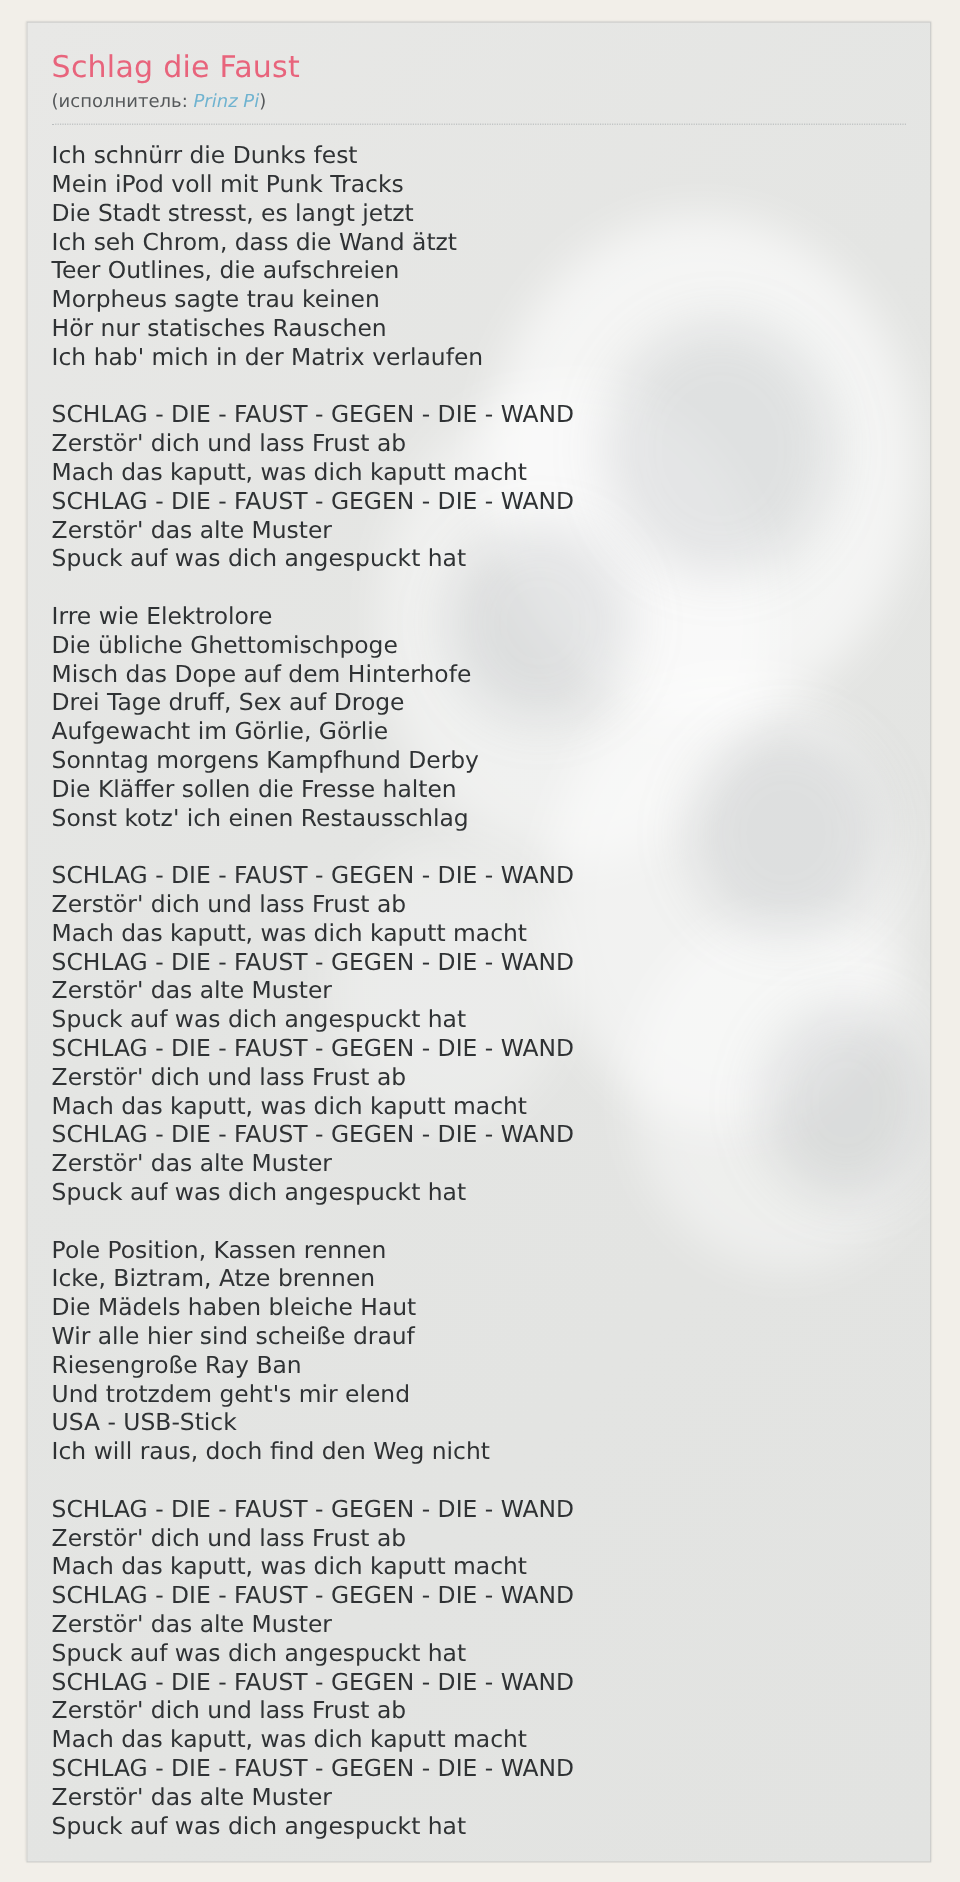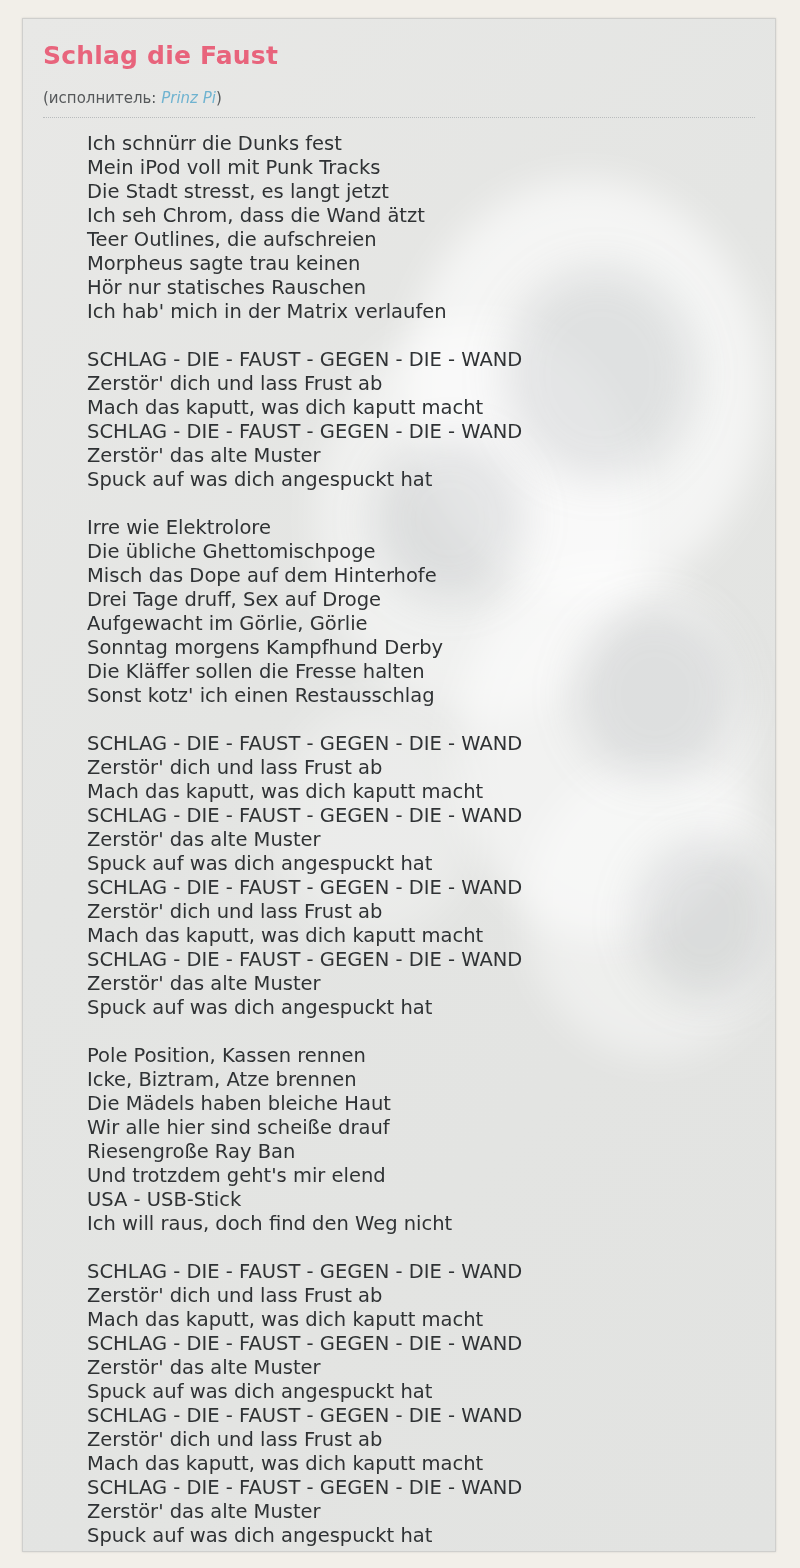--- a/index.html
+++ b/index.html
@@ -56,23 +56,23 @@
   .bg-art .s4 { left: 380px; top: 700px; width: 140px; height: 160px; }
 
   .content {
     position: relative;
     z-index: 2;
     padding: 22px 20px 0 20px;
   }
   .song-title {
     font-size: 25px;
     color: #e8647c;
-    font-weight: bold;
+    font-weight: normal;
     letter-spacing: 0.2px;
-    margin: 0 0 18px 0;
+    margin: 0 0 4px 0;
     line-height: 1.2;
   }
   .artist-line {
     font-size: 15px;
     color: #55585a;
     margin: 0;
     padding-bottom: 10px;
     border-bottom: 1px dotted #b9bcbd;
   }
   .artist-link {
@@ -82,21 +82,21 @@
   }
 
   .lyrics {
     margin-top: 14px;
     font-size: 19.5px;
     line-height: 24px;
     color: #2f3234;
     white-space: pre-wrap;
   }
   .verse { margin: 0 0 24px 0; }
-  .line { white-space: pre; margin-left: 44px; }
+  .line { white-space: pre; }
 </style>
 </head>
 <body>
 
 <div class="page-frame">
 
   <div class="bg-art">
     <div class="blob b1"></div>
     <div class="blob b2"></div>
     <div class="blob b3"></div>

